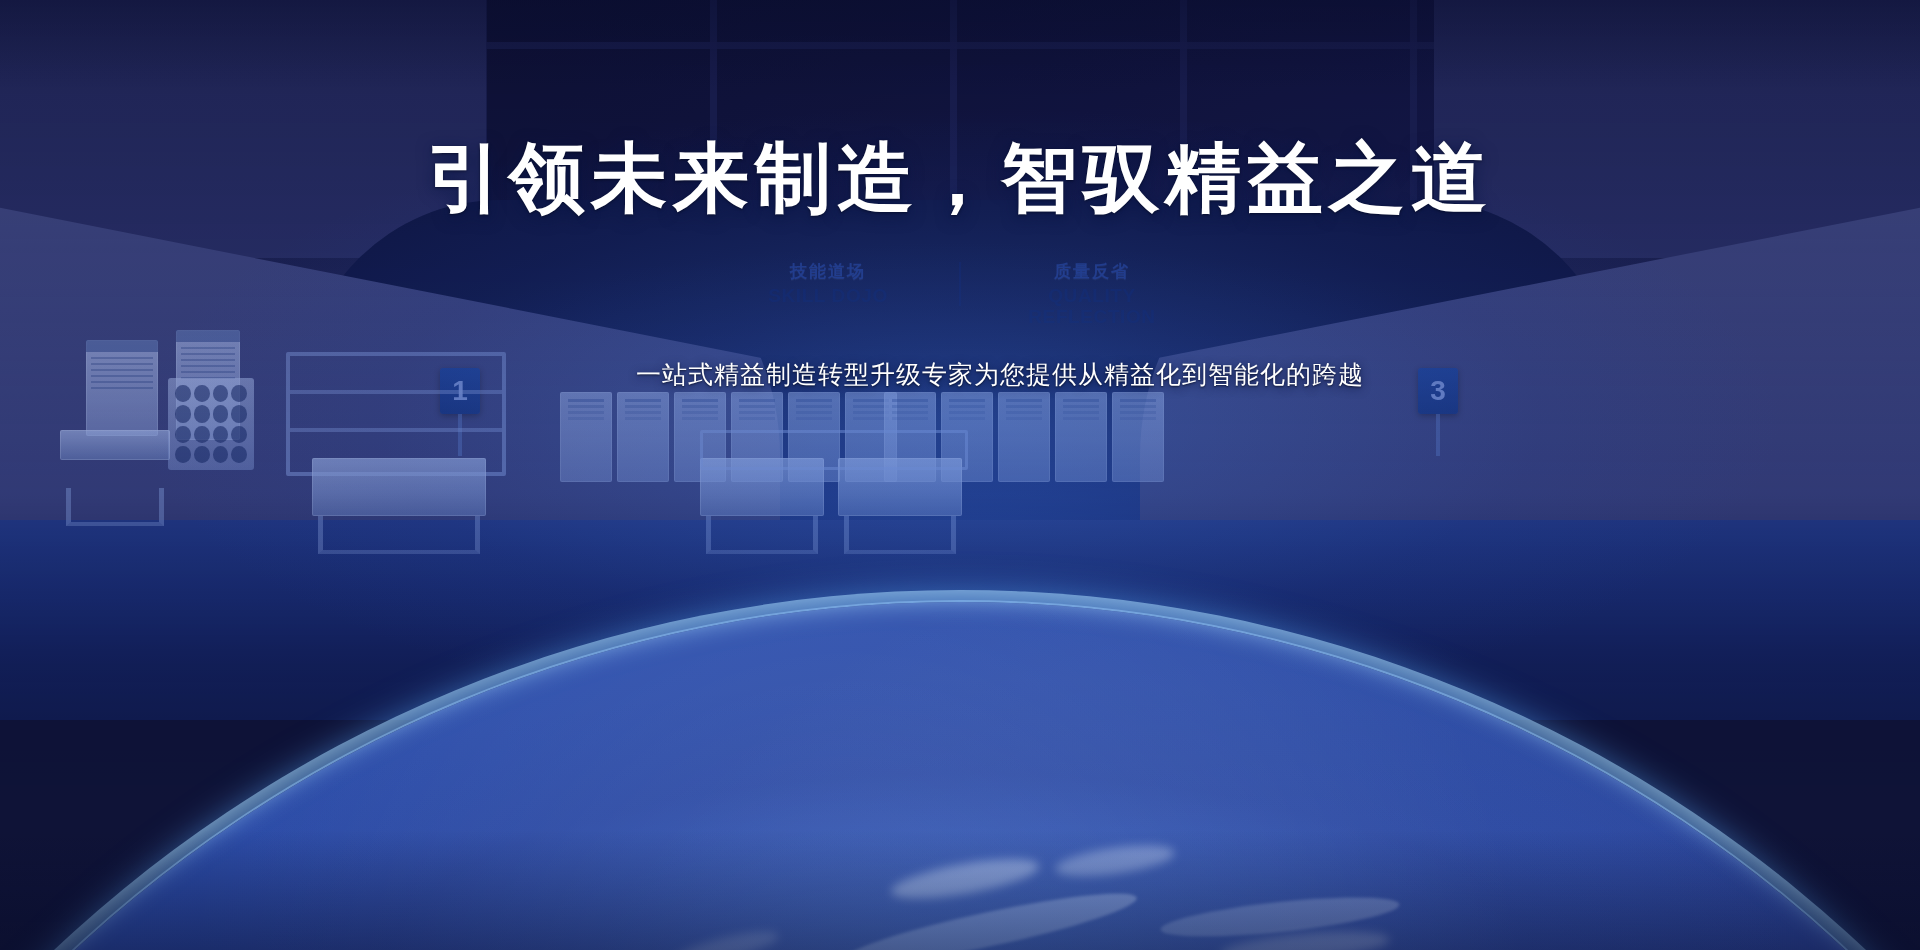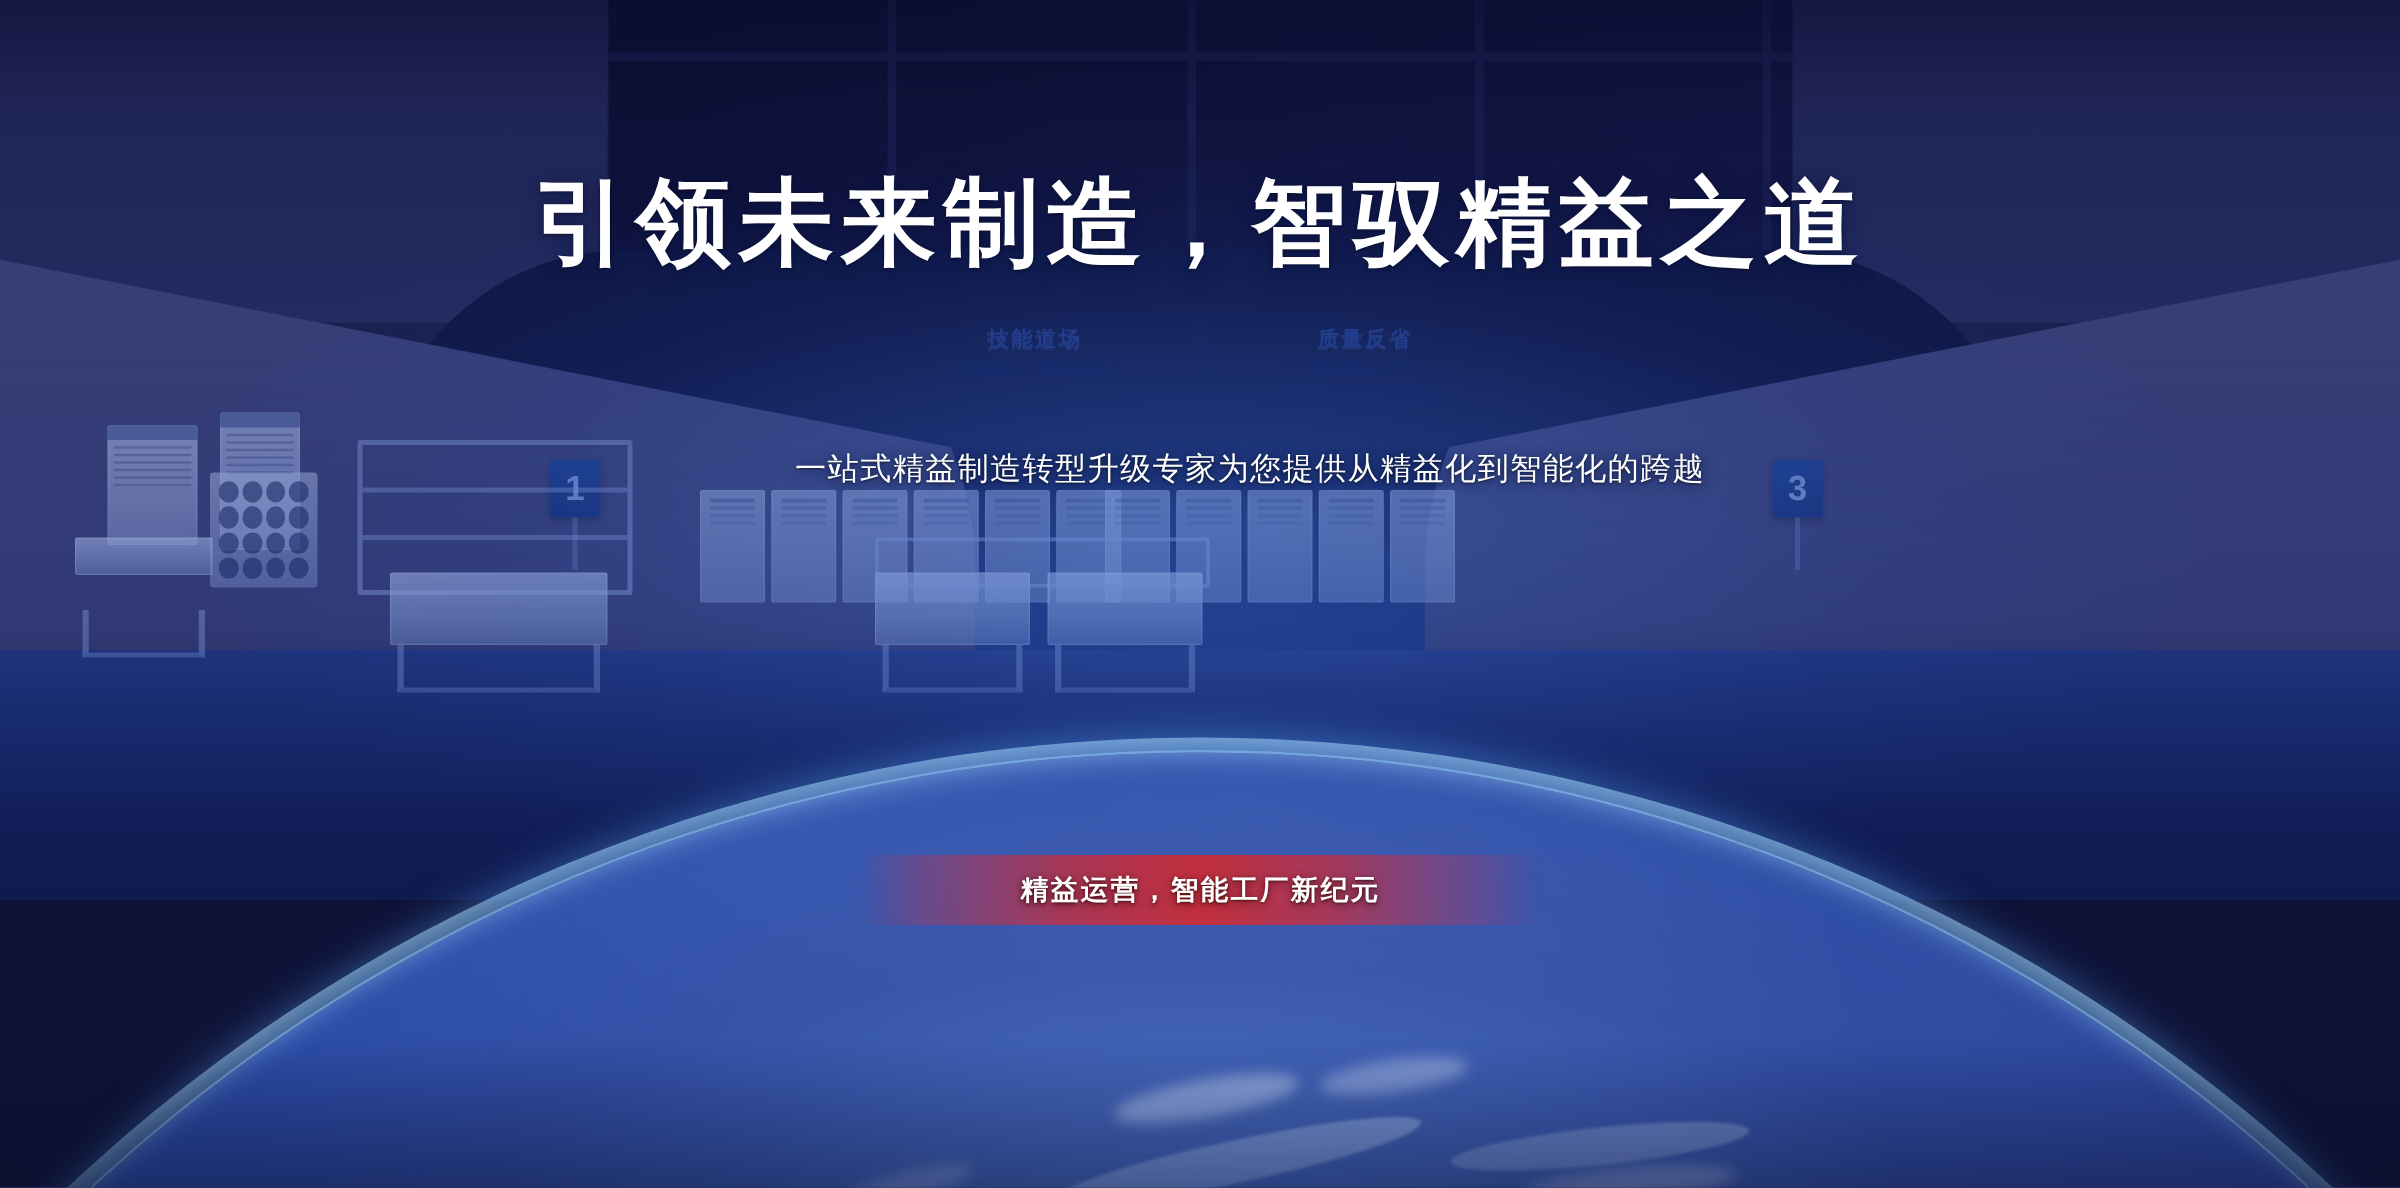--- a/index.html
+++ b/index.html
@@ -415,20 +415,17 @@
   </div>
   <div class="space-glow"></div>
 
   <div class="content">
 
     <div class="hero-title">引领未来制造，智驭精益之道</div>
 
     <div class="hero-sub">一站式精益制造转型升级专家为您提供从精益化到智能化的跨越</div>
 
 
-    <div class="ribbon">
-      <span class="ribbon-label">精益运营，智能工厂新纪元</span>
-    </div>
   </div>
 
   <div class="vig-t"></div>
   <div class="vig-b"></div>
 </div>
 
 </body></html>

